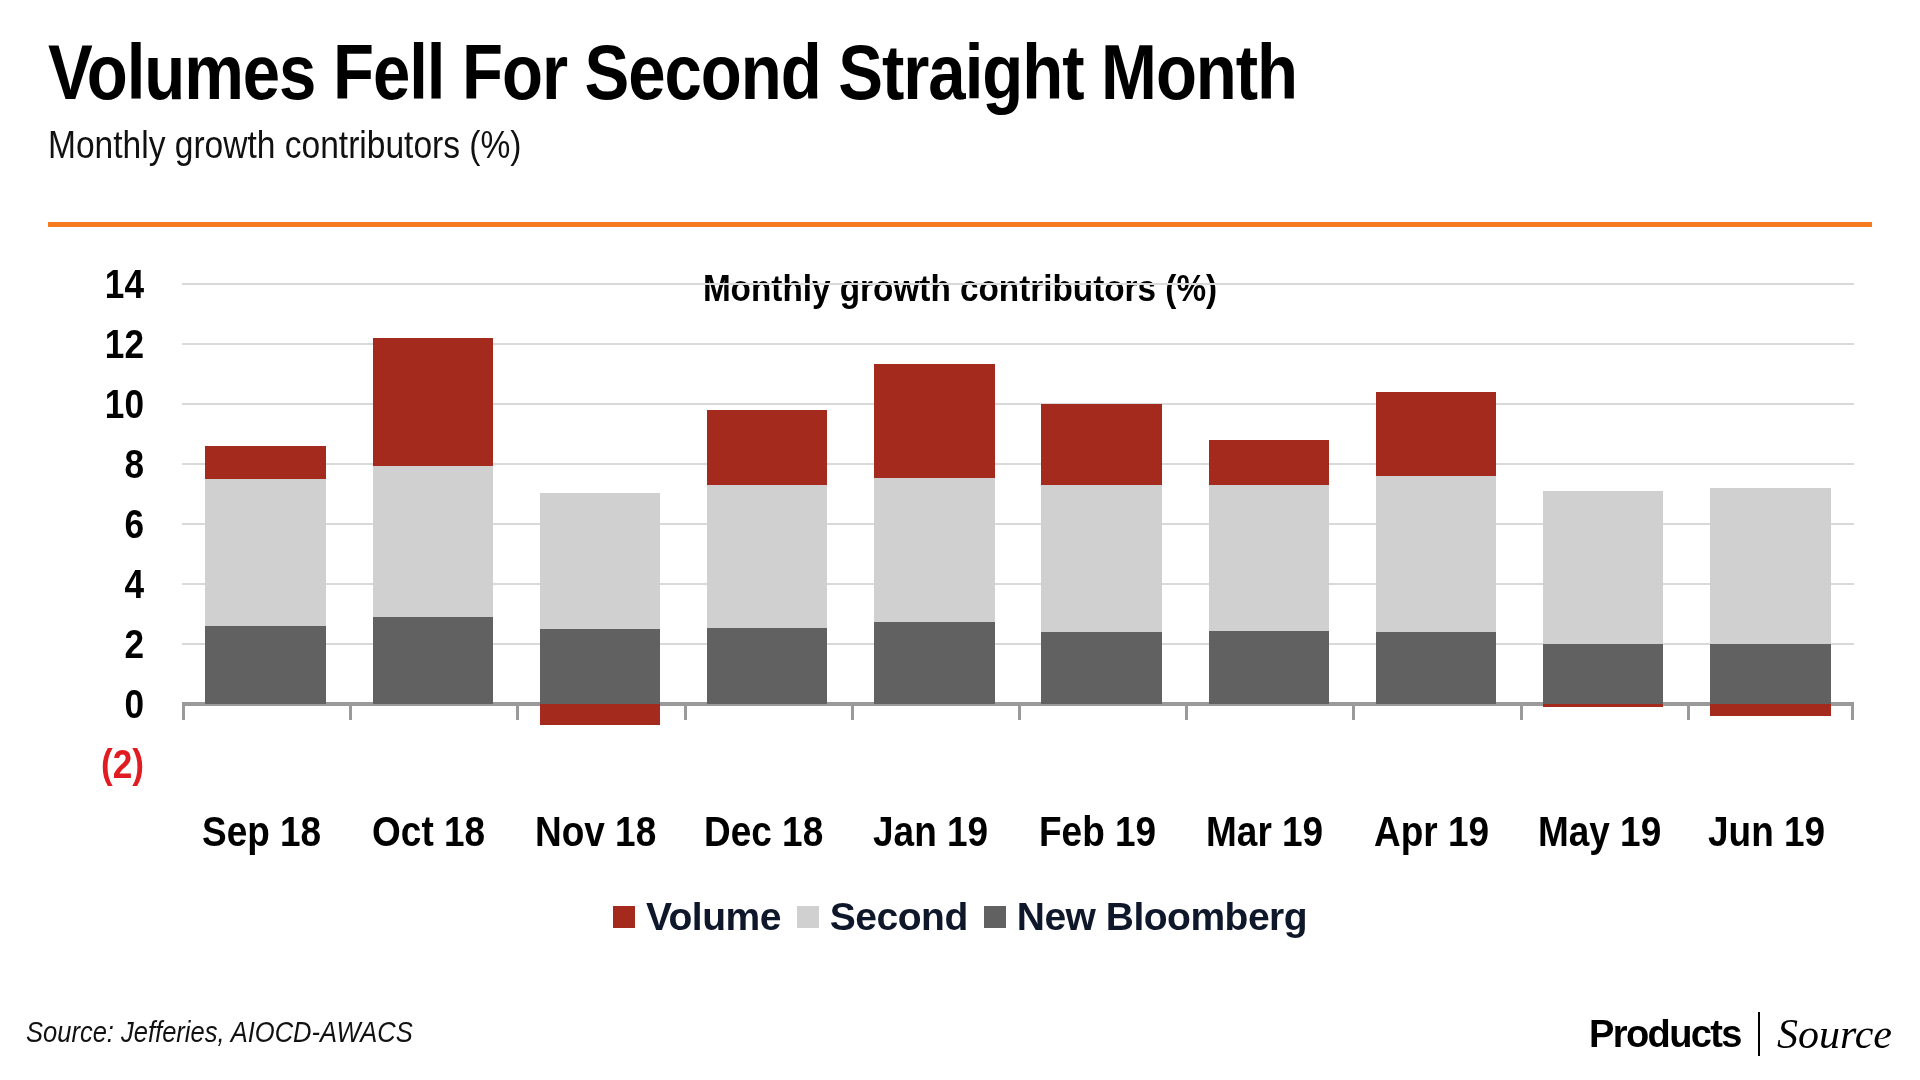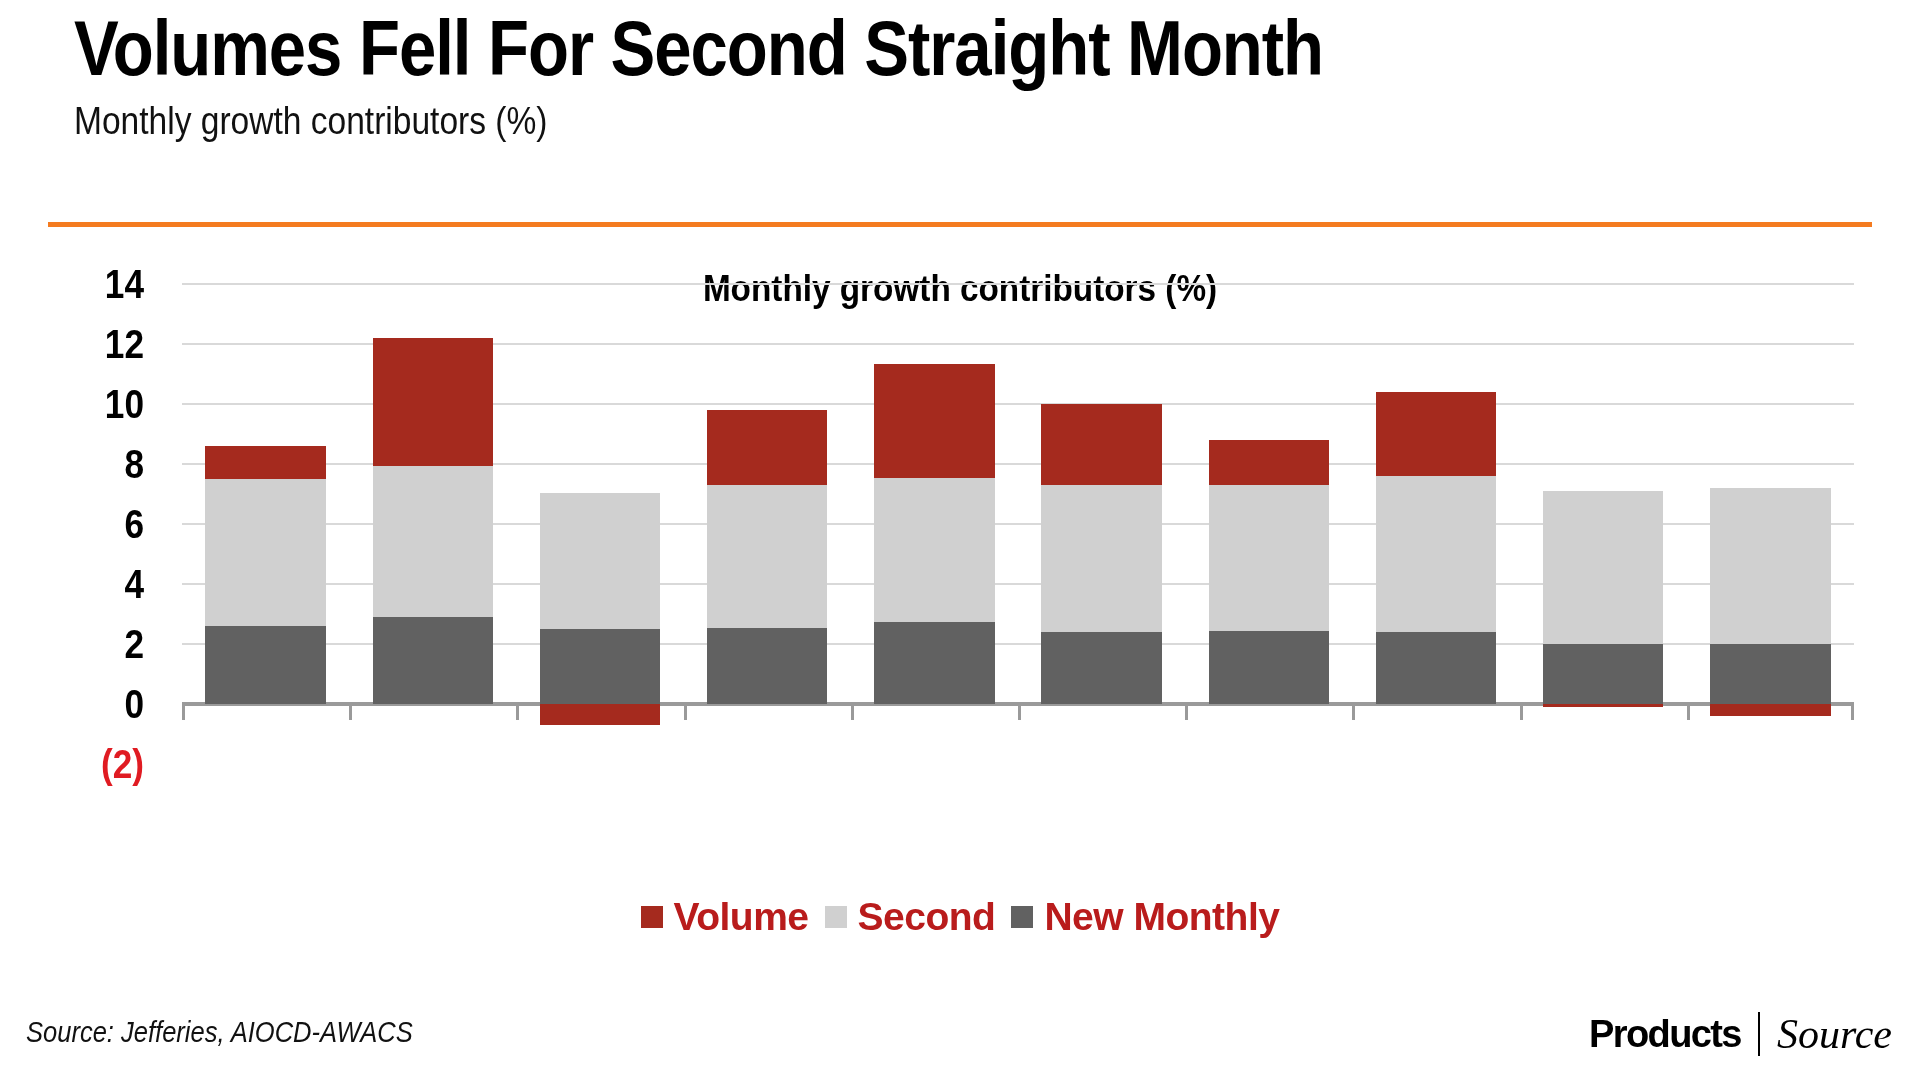--- a/index.html
+++ b/index.html
@@ -12,23 +12,22 @@
     height: 1080px;
     font-family: "Liberation Sans", sans-serif;
     overflow: hidden;
     position: relative;
   }
 
   
   #header {
     position: absolute;
     left: 48px;
-    top: 10px;
+    top: 34px;
     width: 1830px;
-    margin-left: 26px;
   }
   #headline {
     font-family: "Liberation Sans Narrow", "Liberation Sans", sans-serif;
     font-weight: bold;
     font-size: 78px;
     line-height: 0.98;
     letter-spacing: -1.2px;
     color: #000000;
     transform: scaleX(0.86);
     transform-origin: left top;
@@ -168,21 +167,21 @@
   }
   .legend-swatch {
     width: 22px;
     height: 22px;
     display: block;
   }
   .legend-label {
     font-family: "Liberation Sans", sans-serif;
     font-weight: bold;
     font-size: 39px;
-    color: #b91c1c;
+    color: #0f172a;
     white-space: nowrap;
     letter-spacing: -0.5px;
   }
 
   
   #source {
     position: absolute;
     left: 26px;
     top: 1016px;
     font-family: "Liberation Sans Narrow", "Liberation Sans", sans-serif;
@@ -307,33 +306,45 @@
       <div class="bar-group" style="left: 90%; width: 10%;">
         <div class="seg" style="background: rgb(165, 42, 30); top: 420px; height: 12px;"></div>
         <div class="seg" style="background: rgb(208, 208, 208); top: 204px; height: 156px;"></div>
         <div class="seg" style="background: rgb(97, 97, 97); top: 360px; height: 60px;"></div>
       </div>
       <div class="xtick" style="left: 90%; top: 420px;"></div>
       <div class="xtick" style="left: calc(0% + 0px); top: 420px;"></div>
       <div class="xtick" style="left: calc(100% - 3px); top: 420px;"></div>
     </div>
 
+  <div id="xlabels">
+      <div class="xlabel" style="left: 0%; width: 10%;">Sep 18</div>
+      <div class="xlabel" style="left: 10%; width: 10%;">Oct 18</div>
+      <div class="xlabel" style="left: 20%; width: 10%;">Nov 18</div>
+      <div class="xlabel" style="left: 30%; width: 10%;">Dec 18</div>
+      <div class="xlabel" style="left: 40%; width: 10%;">Jan 19</div>
+      <div class="xlabel" style="left: 50%; width: 10%;">Feb 19</div>
+      <div class="xlabel" style="left: 60%; width: 10%;">Mar 19</div>
+      <div class="xlabel" style="left: 70%; width: 10%;">Apr 19</div>
+      <div class="xlabel" style="left: 80%; width: 10%;">May 19</div>
+      <div class="xlabel" style="left: 90%; width: 10%;">Jun 19</div>
+    </div>
 
   <div id="legend">
       <div class="legend-item">
         <span class="legend-swatch" style="background: rgb(165, 42, 30);"></span>
         <span class="legend-label">Volume</span>
       </div>
       <div class="legend-item">
         <span class="legend-swatch" style="background: rgb(208, 208, 208);"></span>
         <span class="legend-label">Second</span>
       </div>
       <div class="legend-item">
         <span class="legend-swatch" style="background: rgb(97, 97, 97);"></span>
-        <span class="legend-label">New Monthly</span>
+        <span class="legend-label">New Bloomberg</span>
       </div>
     </div>
 </div>
 
 <div id="source">Source: Jefferies, AIOCD-AWACS</div>
 <div id="logo">
   <span id="logo-bloomberg">Products</span>
   <span id="logo-divider"></span>
   <span id="logo-quint">Source</span>
 </div>

